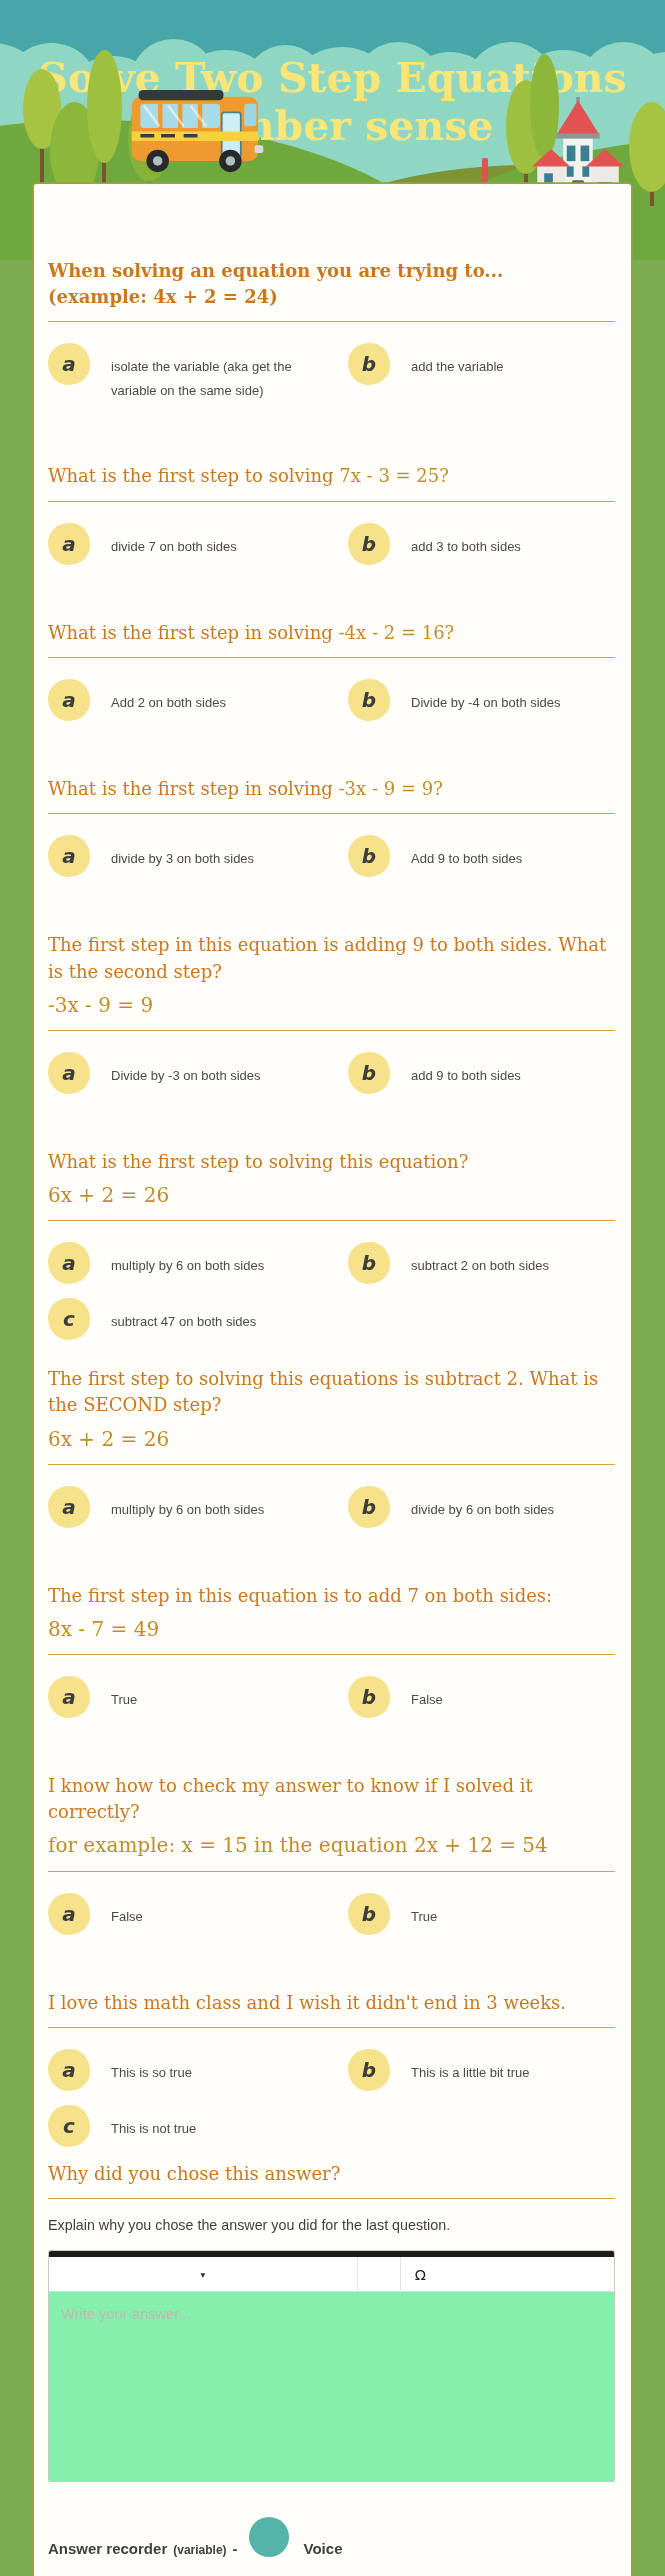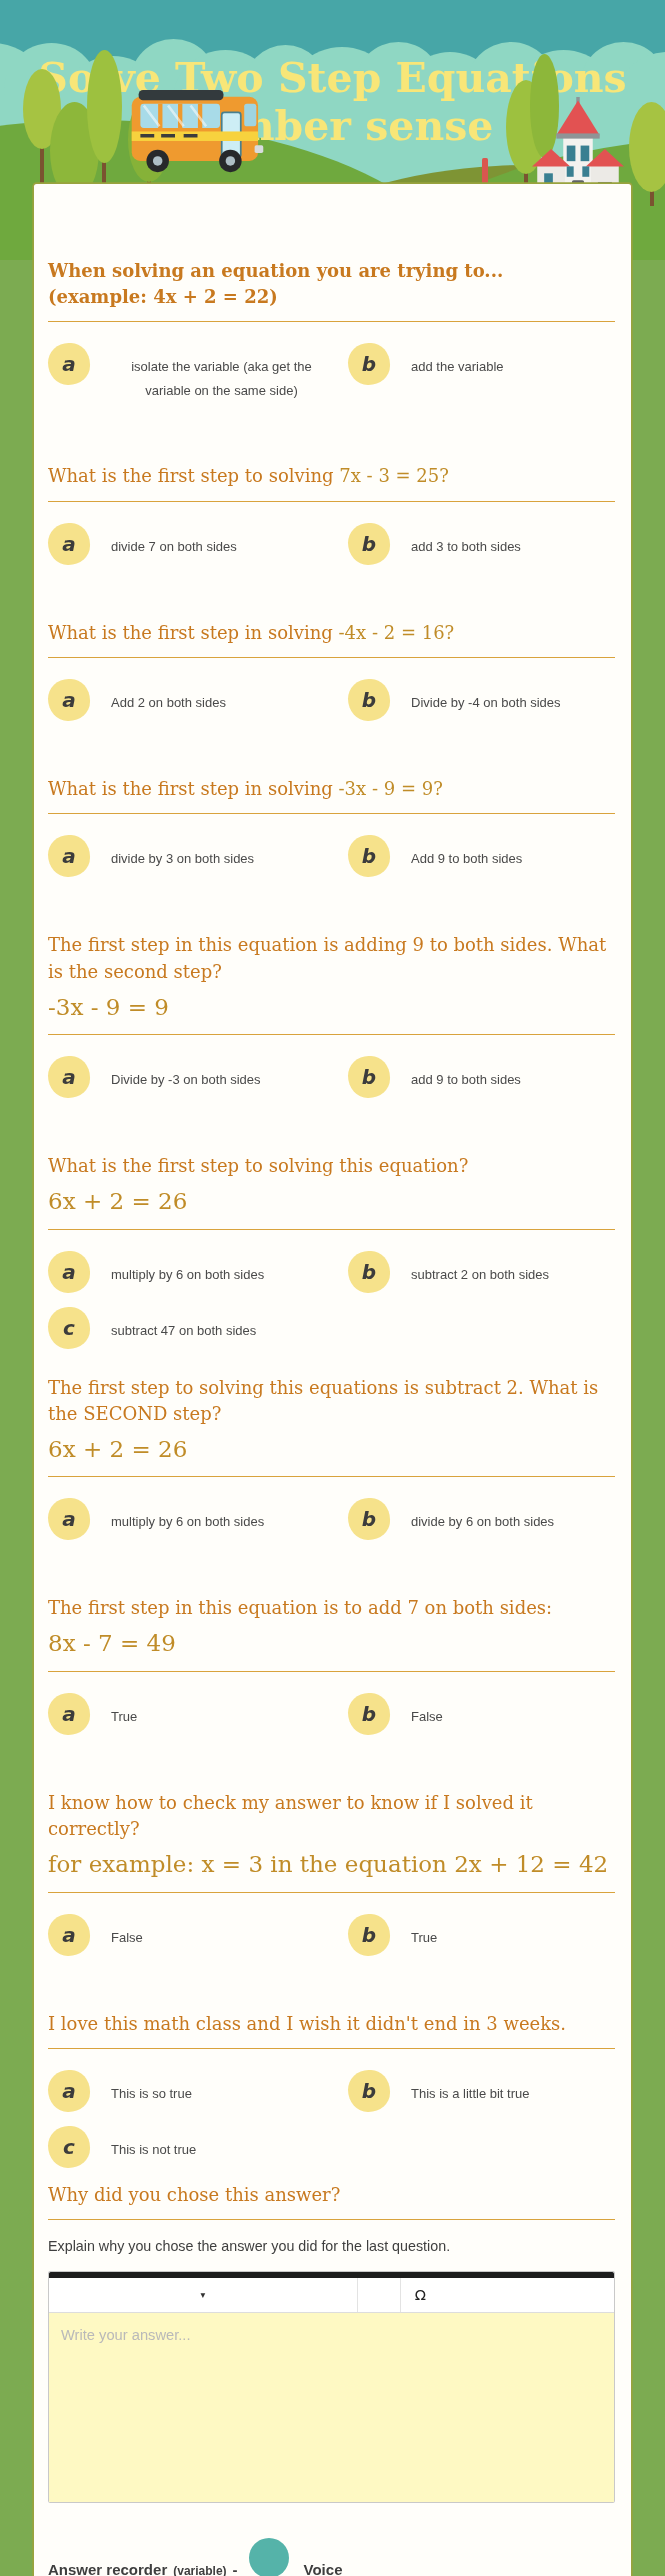--- a/index.html
+++ b/index.html
@@ -59,21 +59,21 @@
   .q-heading {
     font-family:"DejaVu Serif", serif;
     font-weight:normal;
     font-size:18px; line-height:1.45;
     color:#c8791f;
   }
   .q-heading.bold { font-weight:bold; }
   .q-heading .amber { color:#c08c28; }
   .q-sub {
     font-family:"DejaVu Serif", serif;
-    font-size:23px; line-height:1.4;
+    font-size:20px; line-height:1.4;
     color:#c08c28;
     margin-top:6px;
   }
   .q-divider { border-bottom:1.7px solid #d9a33c; margin-top:11.3px; }
   .q-options {
     margin-top:21px;
     display:grid;
     grid-template-columns:300px auto;
     row-gap:14px;
   }
@@ -86,21 +86,20 @@
     display:flex; align-items:center; justify-content:center;
     font-family:"DejaVu Sans", sans-serif;
     font-style:italic; font-weight:bold;
     font-size:20px; color:#3c3c3c;
   }
   .opt-label {
     padding-top:12px;
     font-size:13px; line-height:1.8;
     color:#4a4a4a;
     max-width:221px;
-    text-align:center;
   }
 
   
   .open-q .instruction {
     margin-top:17.3px;
     font-size:14.3px; color:#3f3f3f;
   }
   .editor {
     margin-top:17.3px;
     border:0.9px solid #c9c9c9;
@@ -121,21 +120,21 @@
     display:flex; align-items:center; padding:0 14px;
     font-size:14.7px; color:#222;
     font-family:"DejaVu Sans", sans-serif;
   }
   .answer-area {
     display:block; width:100%; height:189px;
     border:none; outline:none; resize:none;
     padding:14px 12px;
     font-family:"Liberation Sans", sans-serif;
     font-size:14.7px; color:#555;
-    background:#fef9c3;
+    background:#86efac;
   }
   .answer-area::placeholder { color:#b9b9b9; }
 
   
   .recorder {
     margin-top:35px;
     display:flex; align-items:flex-end;
     font-weight:bold; color:#3e3e3e; font-size:15px;
   }
   .rec-optional { font-size:12px; margin-left:6px; }
@@ -236,21 +235,21 @@
     <rect x="76" y="98" width="16" height="28" fill="#6e7275"></rect>
   </svg>
 </div>
 
 <main class="card">
 
   <div id="questions">
       <section class="question">
         <h2 class="q-heading bold">
           <div><span>When solving an equation you are trying to...</span></div>
-          <div><span>(example: 4x + 2 = 22)</span></div>
+          <div><span>(example: 4x + 2 = 24)</span></div>
         </h2>
         <div class="q-divider"></div>
         <div class="q-options">
           <div class="option">
             <span class="opt-circle">a</span>
             <span class="opt-label">isolate the variable (aka get the variable on the same side)</span>
           </div>
           <div class="option">
             <span class="opt-circle">b</span>
             <span class="opt-label">add the variable</span>
@@ -374,21 +373,21 @@
           <div class="option">
             <span class="opt-circle">b</span>
             <span class="opt-label">False</span>
           </div>
         </div>
       </section>
       <section class="question">
         <h2 class="q-heading">
           <div><span>I know how to check my answer to know if I solved it correctly?</span></div>
         </h2>
-        <div class="q-sub">for example: x = 3 in the equation 2x + 12 = 42</div>
+        <div class="q-sub">for example: x = 15 in the equation 2x + 12 = 54</div>
         <div class="q-divider"></div>
         <div class="q-options">
           <div class="option">
             <span class="opt-circle">a</span>
             <span class="opt-label">False</span>
           </div>
           <div class="option">
             <span class="opt-circle">b</span>
             <span class="opt-label">True</span>
           </div>

